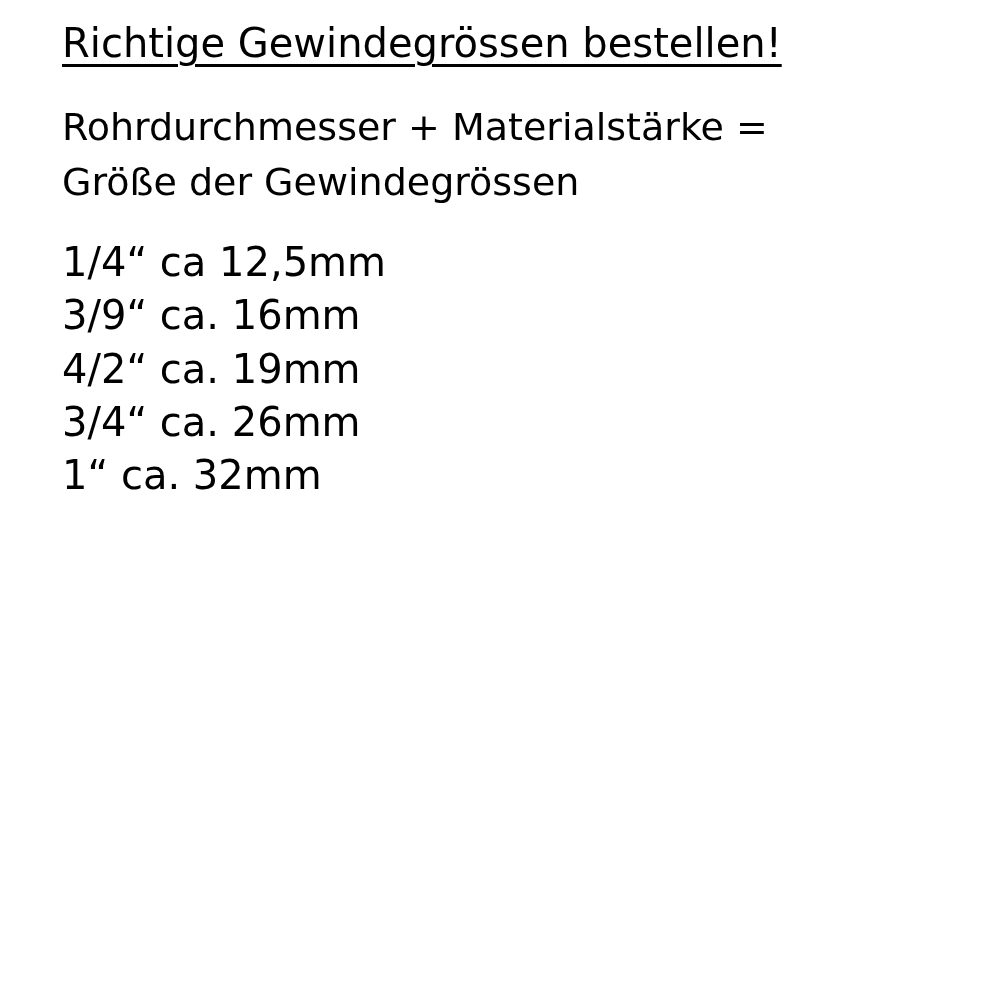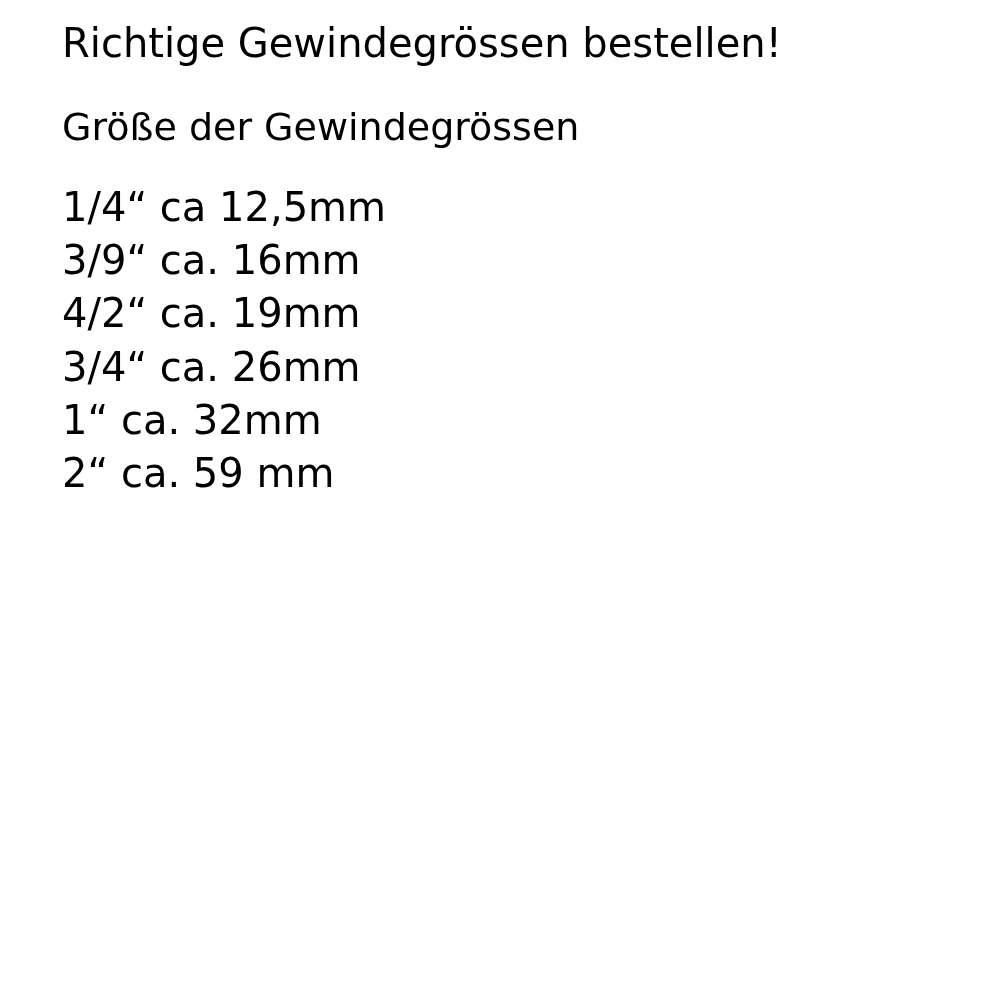--- a/index.html
+++ b/index.html
@@ -18,20 +18,21 @@
     position: relative;
     width: 1000px;
     height: 1000px;
     box-sizing: border-box;
     padding: 20px 0 0 62px;
   }
   .headline {
     font-size: 40px;
     line-height: 1.15;
     font-weight: 400;
+    text-decoration: underline;
     text-underline-offset: 7px;
     text-decoration-thickness: 3px;
     margin: 0 0 34px 0;
     letter-spacing: 0px;
     white-space: nowrap;
   }
   .formula {
     font-size: 38px;
     line-height: 1.45;
     font-weight: 400;
@@ -56,25 +57,25 @@
   }
 </style>
 </head>
 <body>
 
 <div class="page">
 
   <h1 class="headline">Richtige Gewindegrössen bestellen!</h1>
 
   <div class="formula">
+    <span class="line">Rohrdurchmesser + Materialstärke =</span>
     <span class="line">Größe der Gewindegrössen</span>
   </div>
 
   <ul class="size-list">
     <li>1/4“ ca 12,5mm</li>
     <li>3/9“ ca. 16mm</li>
     <li>4/2“ ca. 19mm</li>
     <li>3/4“ ca. 26mm</li>
     <li>1“ ca. 32mm</li>
-    <li>2“ ca. 59 mm</li>
   </ul>
 
 </div>
 
 </body></html>

